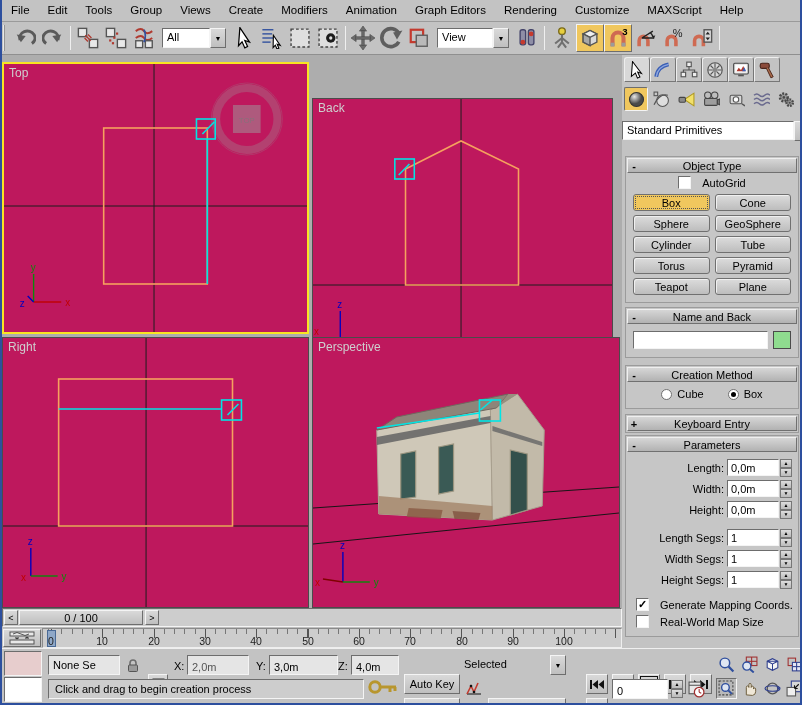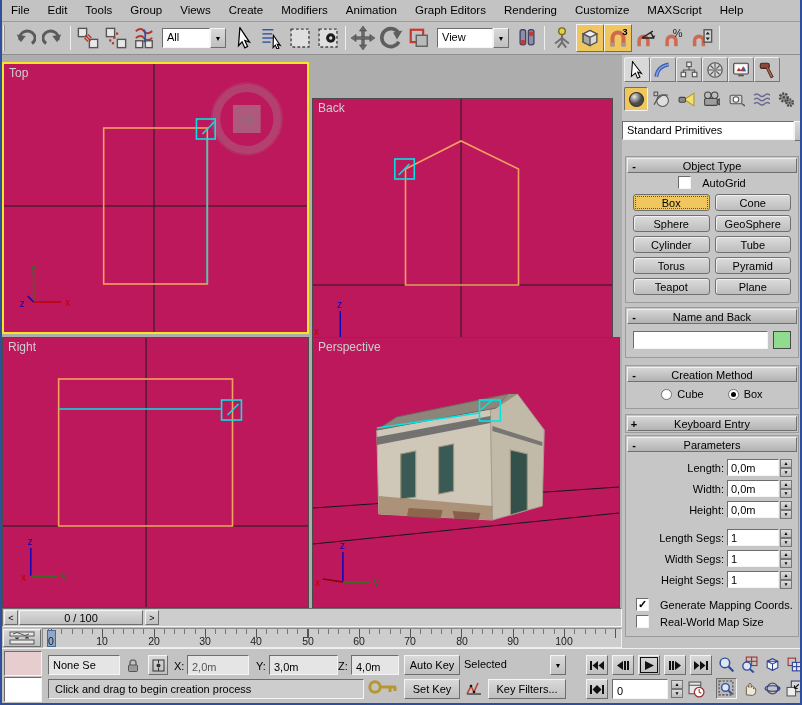--- a/index.html
+++ b/index.html
@@ -97,21 +97,21 @@
   #frame-marker { position:absolute; left:4px; top:1px; width:9px; height:17px; background:#8fa8c8; border:1px solid #4a6a96; }
 
   
   #status-bar { position:absolute; left:2px; top:648px; width:798px; height:55px; background:#c3c3c3; border-top:1px solid #efefef; }
   .swatch { position:absolute; left:2px; width:38px; height:25px; border:1px solid; border-color:#6d6d6d #f4f4f4 #f4f4f4 #6d6d6d; }
   #listener-pink { top:2px; background:#e7cdcd; }
   #listener-white { top:28px; background:#fff; }
   .sb-field { position:absolute; height:20px; background:#e5e5e5; border:1px solid; border-color:#6d6d6d #f4f4f4 #f4f4f4 #6d6d6d;
               font-size:11px; padding:3px 0 0 4px; }
   .sb-label { position:absolute; font-size:11px; padding-top:5px; }
-  .sb-btn { position:absolute; height:20px; font-size:11px; display:flex; align-items:center; justify-content:center; }
+  .sb-btn { position:absolute; height:20px; font-size:11px; display:flex; align-items:center; justify-content:center;margin-top:19px; }
   .iconbox { display:flex; align-items:center; justify-content:center; }
 
   input { outline:none; }
 </style>
 </head>
 <body>
 
 <div class="frame-edge" id="edge-l"></div>
 <div class="frame-edge" id="edge-r"></div>
 <div class="frame-edge" id="edge-b"></div>

